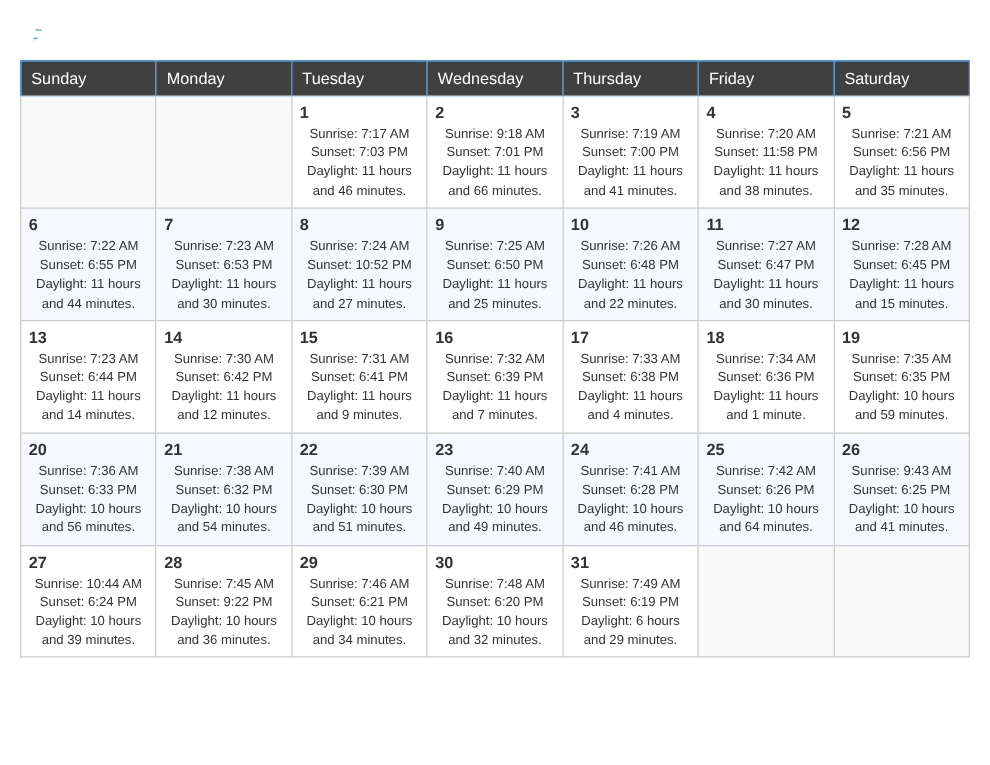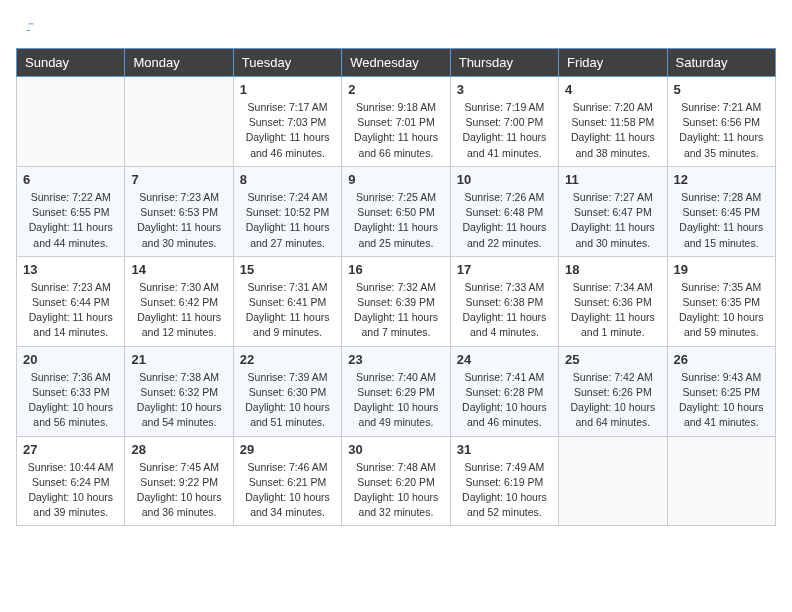--- a/index.html
+++ b/index.html
@@ -379,20 +379,20 @@
             <div>Sunrise: 7:48 AM</div>
             <div>Sunset: 6:20 PM</div>
             <div>Daylight: 10 hours and 32 minutes.</div>
           </div>
         </td>
         <td>
           <span class="day-number">31</span>
           <div class="day-info">
             <div>Sunrise: 7:49 AM</div>
             <div>Sunset: 6:19 PM</div>
-            <div>Daylight: 10 hours and 52 minutes.</div>
+            <div>Daylight: 6 hours and 29 minutes.</div>
           </div>
         </td>
         <td class="empty-cell"></td>
         <td class="empty-cell"></td>
       </tr>
     </tbody>
 </table>
 
 </body></html>

